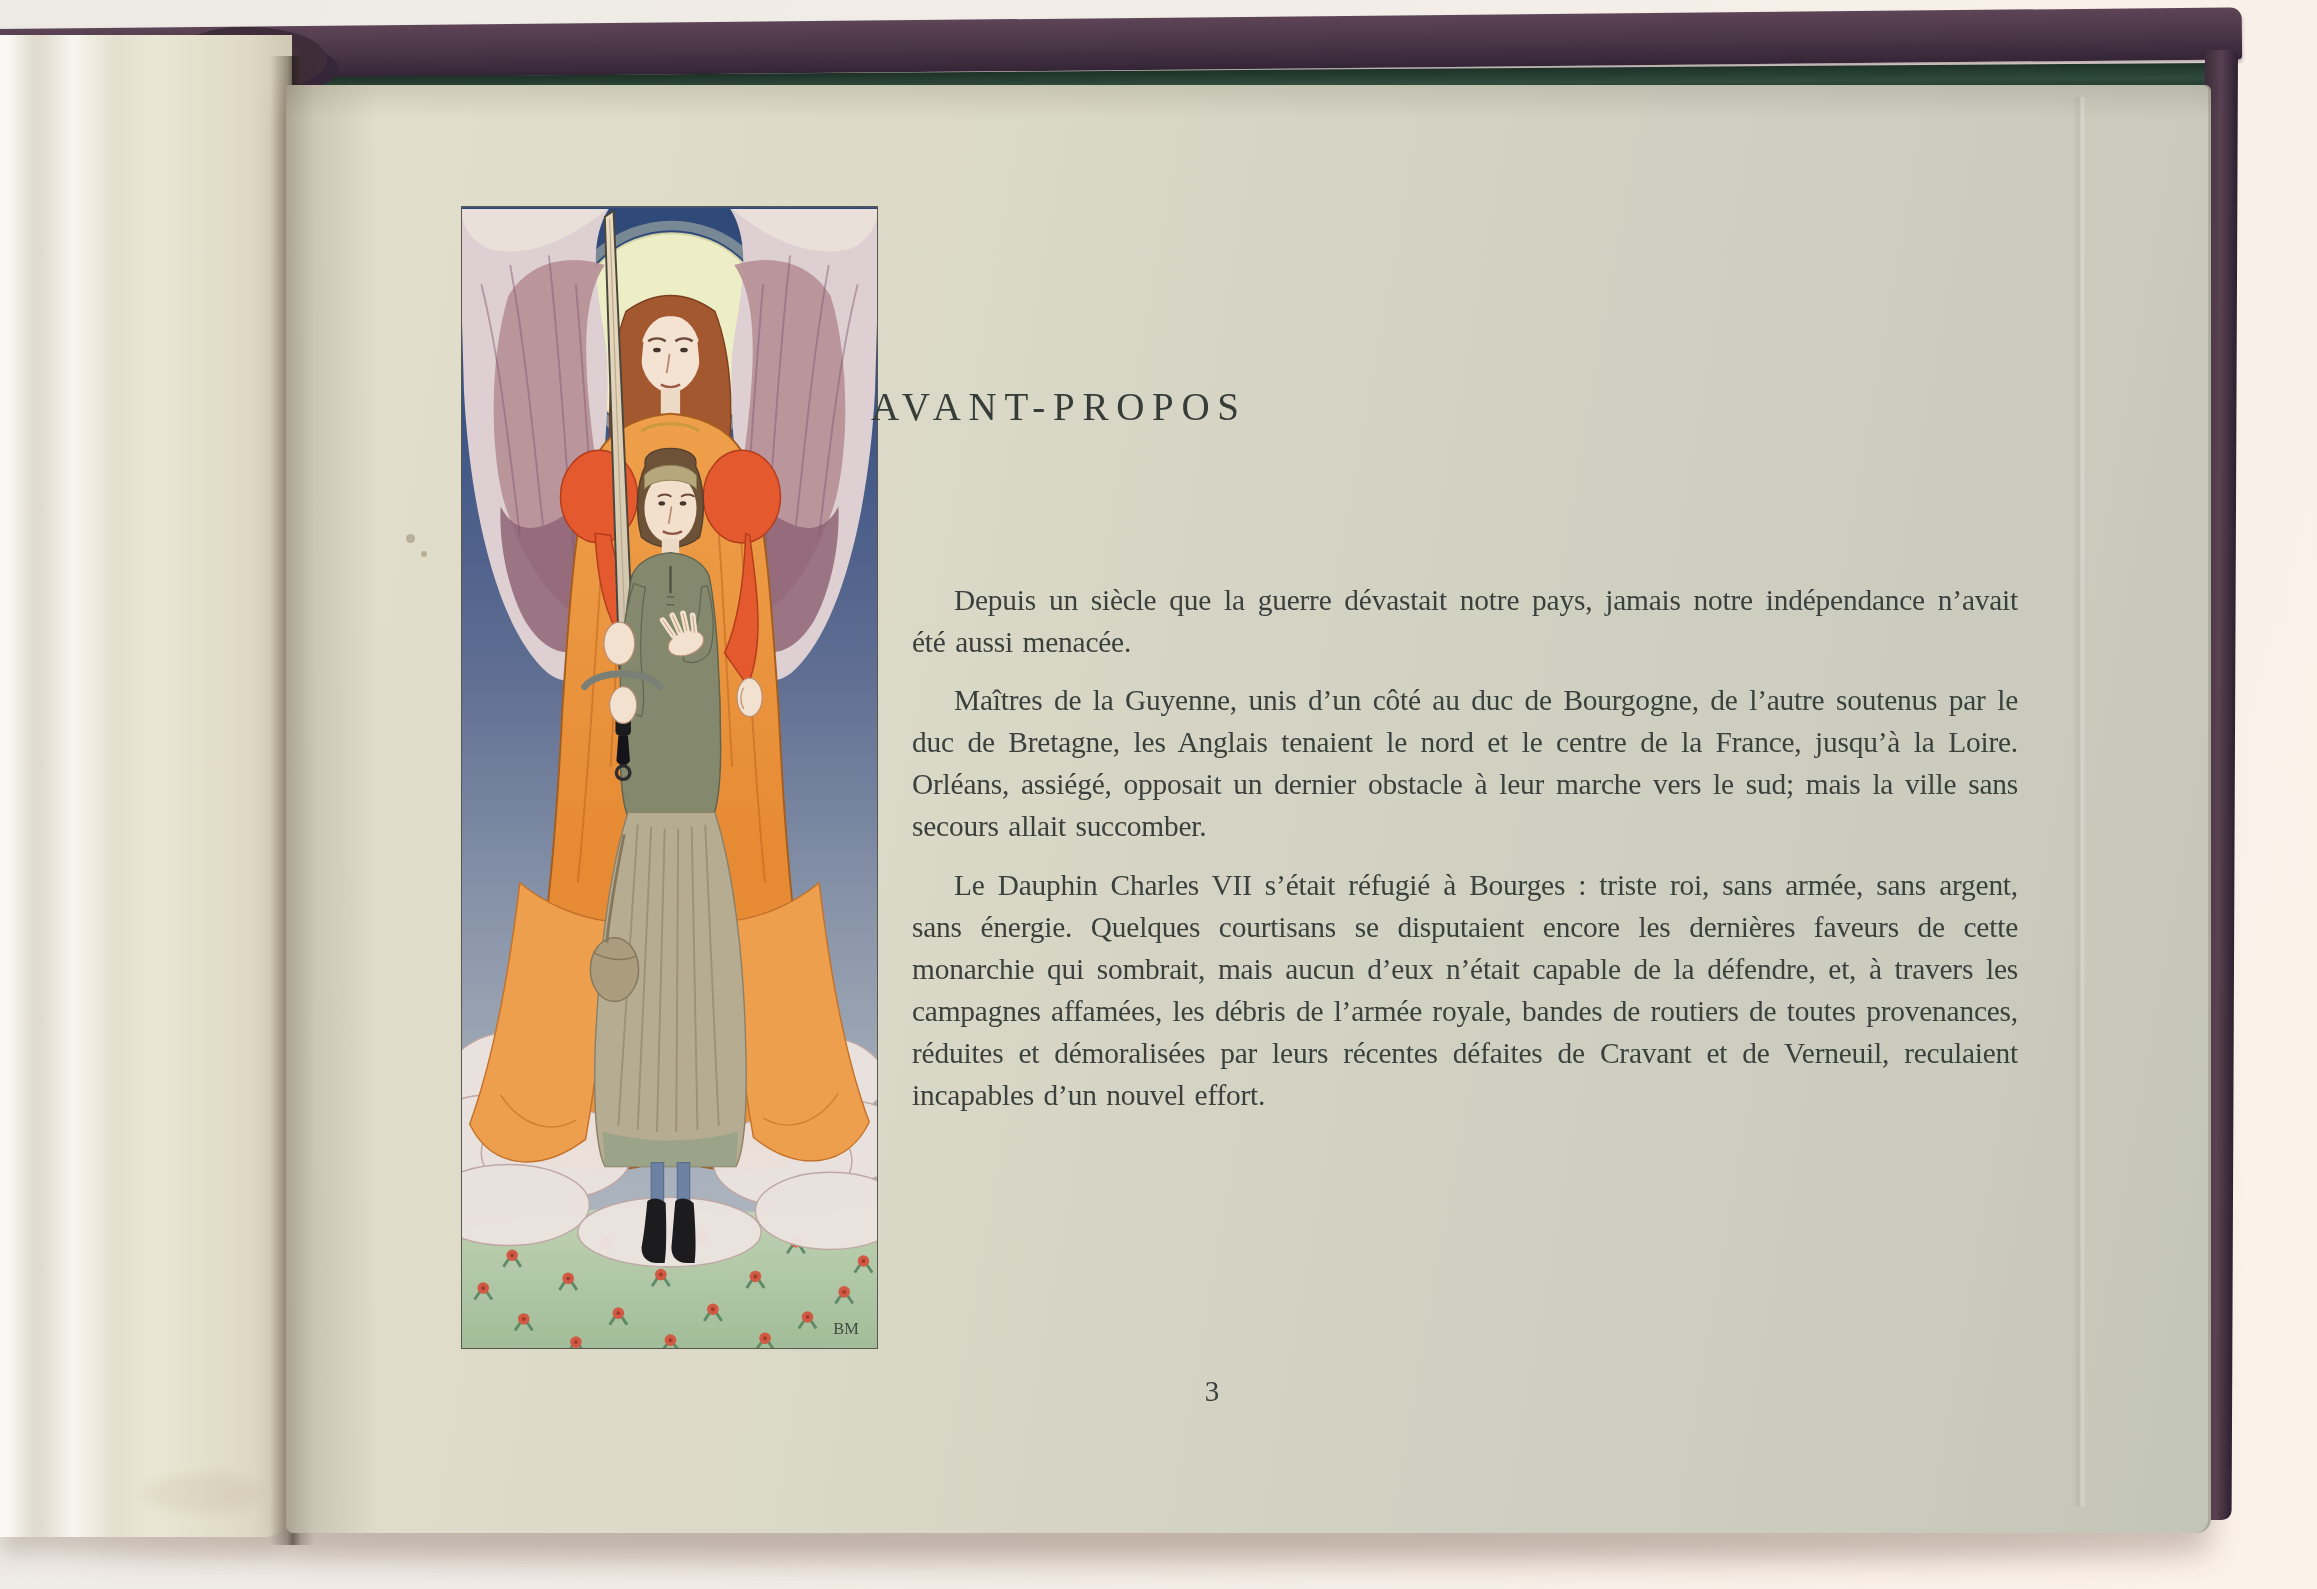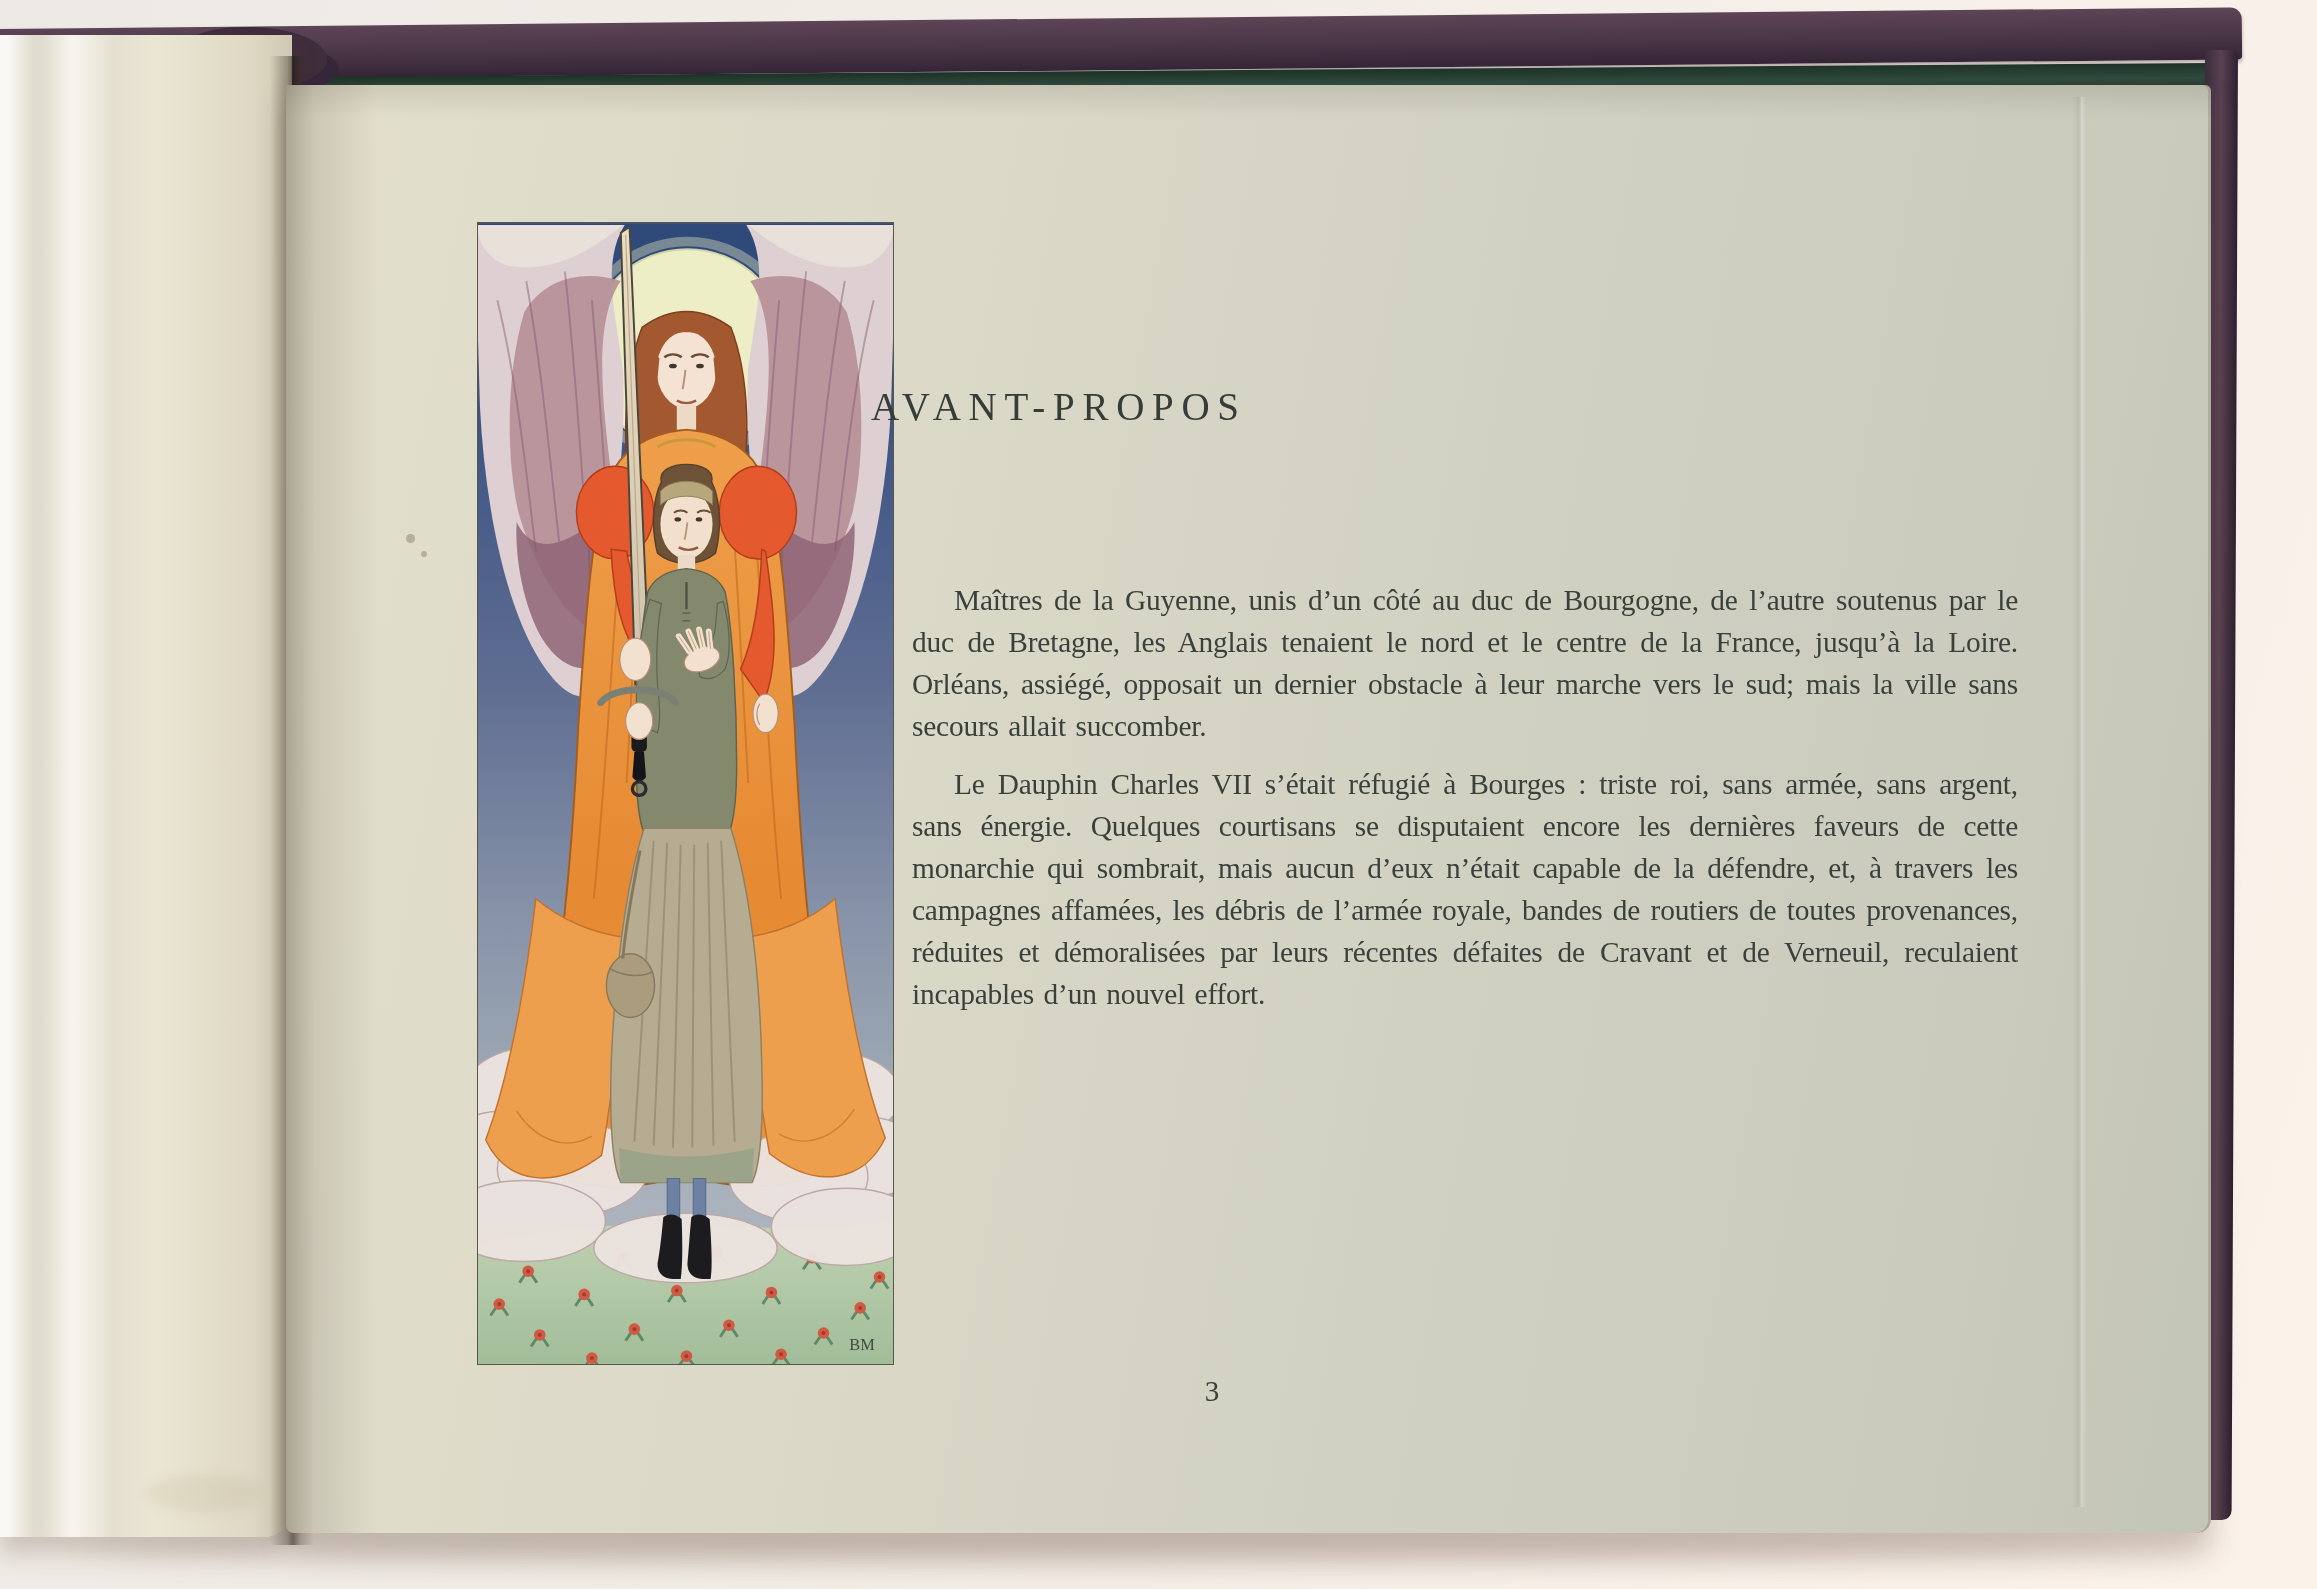--- a/index.html
+++ b/index.html
@@ -38,21 +38,21 @@
       linear-gradient(to bottom,rgba(60,55,40,.12),rgba(60,55,40,0) 33px),
       linear-gradient(100deg,#e3dfcc,#dad8c7 35%,#d1d1c2 60%,#cacbbd 85%,#c3c5b7 100%);
     box-shadow:0 17.4px 29px rgba(110,85,70,.30), inset -2.9px 0 0 rgba(80,75,60,.22);}
   .page-crease{left:2072px;top:97px;width:13.5px;height:1410px;
     background:linear-gradient(to right,rgba(0,0,0,0),rgba(0,0,0,.06) 50%,rgba(255,255,255,.25) 70%,rgba(0,0,0,0));}
   .fox-spot{width:8.7px;height:8.7px;border-radius:50%;background:rgba(120,100,70,.38);}
   .book-shadow{left:87px;top:1531px;width:2124px;height:29px;border-radius:50%;
     background:rgba(130,95,75,.30);filter:blur(15.4px);}
   
   .illustration{left:461px;top:206px;width:415px;height:1141px;border:1.9px solid #5a564b;
-    margin:16px;background:#adb5bf;}
+    margin:0;background:#adb5bf;}
   .illustration svg{display:block;width:415px;height:1141px;}
   
   .textblock{left:912px;top:384px;width:1106px;color:#3a403c;}
   .textblock h1{margin:0 0 149px 0;font-size:39px;line-height:46px;font-weight:normal;
     letter-spacing:7.7px;transform:translateX(-41px);color:#363c38;}
   .textblock p{margin:0;font-size:29.4px;line-height:42px;text-align:justify;
     text-indent:42px;letter-spacing:-0.2px;word-spacing:2.4px;}
   .textblock p + p{margin-top:16.4px;}
   .page-number{left:1190px;top:1375px;width:44px;text-align:center;font-size:29px;color:#3a403c;}
 </style>
@@ -339,20 +339,21 @@
         <path d="M192,1030 C190,1052 188,1068 186,1078 C186,1088 192,1094 202,1094 L210,1094 C212,1082 212,1056 211,1032 C204,1026 197,1026 192,1030 Z"></path>
         <path d="M221,1030 C219,1052 218,1068 217,1078 C217,1088 223,1094 233,1094 L241,1094 C243,1082 242,1056 240,1032 C233,1026 226,1026 221,1030 Z"></path>
       </g>
 
       <text x="398" y="1168" font-size="17" fill="#414b43" text-anchor="middle">BM</text>
     </svg>
   </figure>
 
   <div class="el textblock">
     <h1>AVANT-PROPOS</h1>
+    <p>Depuis un siècle que la guerre dévastait notre pays, jamais notre indépendance n’avait été aussi menacée.</p>
     <p>Maîtres de la Guyenne, unis d’un côté au duc de Bourgogne, de l’autre soutenus par le duc de Bretagne, les Anglais tenaient le nord et le centre de la France, jusqu’à la Loire. Orléans, assiégé, opposait un dernier obstacle à leur marche vers le sud; mais la ville sans secours allait succomber.</p>
     <p>Le Dauphin Charles VII s’était réfugié à Bourges : triste roi, sans armée, sans argent, sans énergie. Quelques courtisans se disputaient encore les dernières faveurs de cette monarchie qui sombrait, mais aucun d’eux n’était capable de la défendre, et, à travers les campagnes affamées, les débris de l’armée royale, bandes de routiers de toutes provenances, réduites et démoralisées par leurs récentes défaites de Cravant et de Verneuil, reculaient incapables d’un nouvel effort.</p>
   </div>
 
   <div class="el page-number">3</div>
 
 </div>
 
 
 </body></html>

